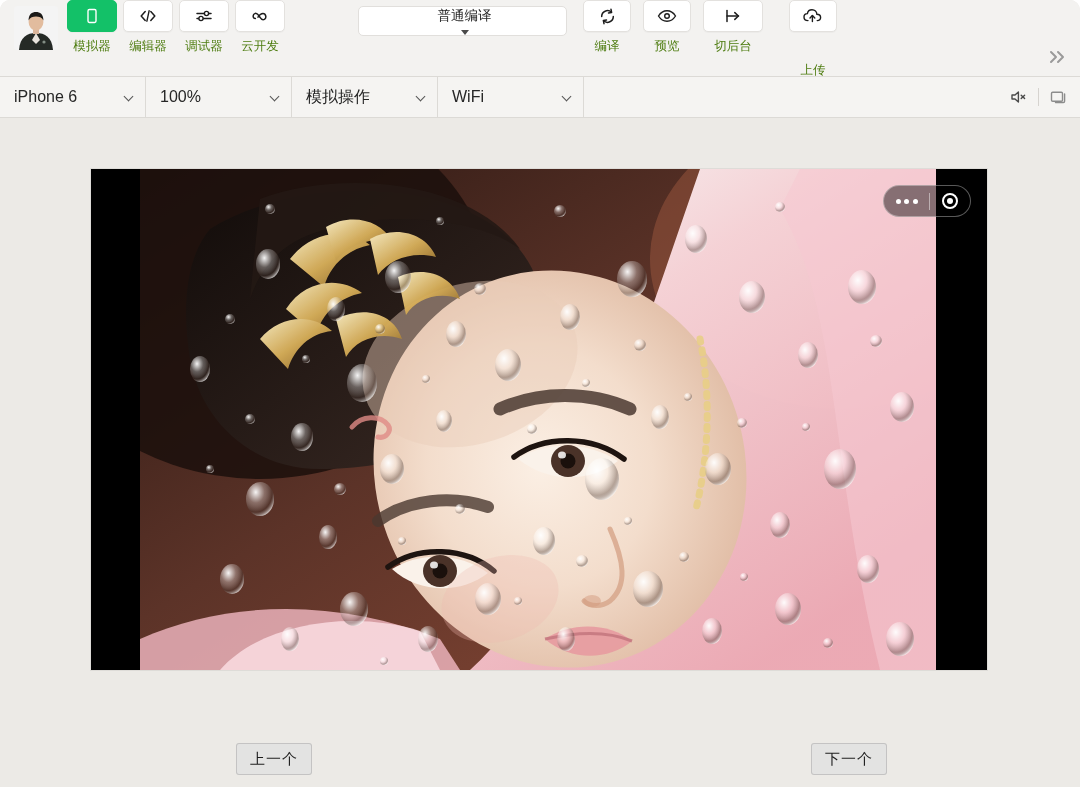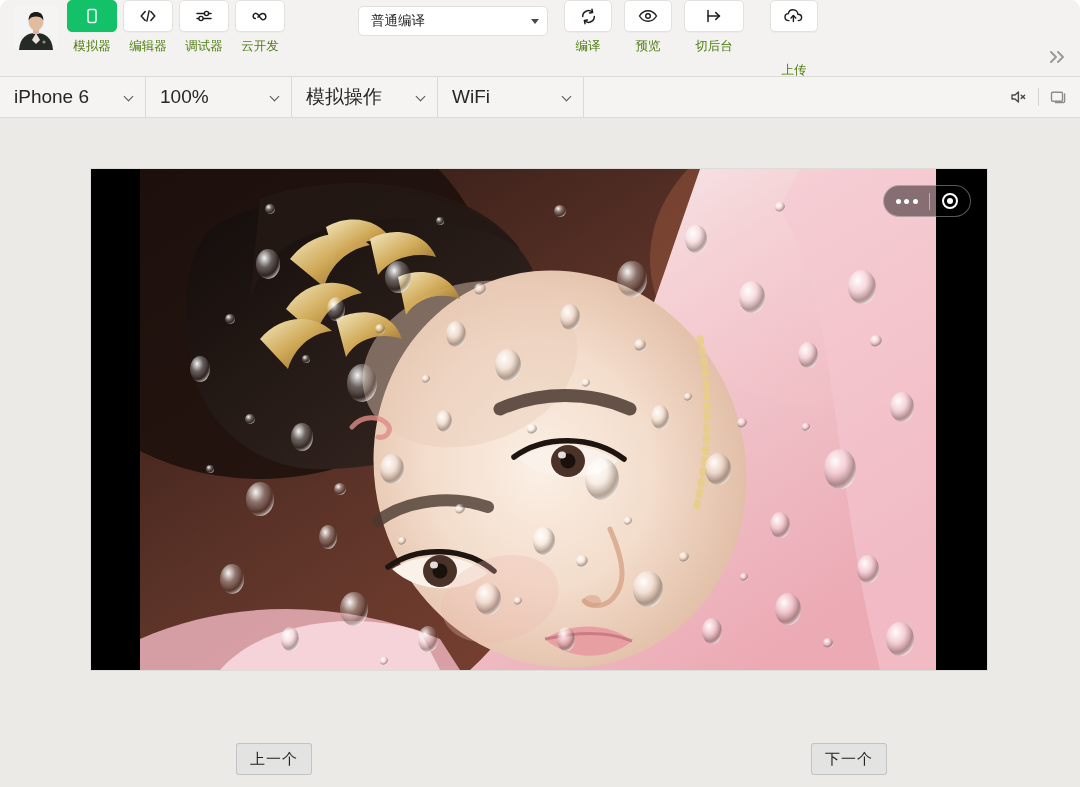--- a/index.html
+++ b/index.html
@@ -111,30 +111,31 @@
     font-size: 12.5px;
     color: #4d7c0f;
     white-space: nowrap;
   }
   .tool .chip svg { display: block; }
 
   
   #compile-select {
     margin-left: 66px;
     margin-top: 6px;
-    width: 190px;
+    width: 209px;
     height: 30px;
     background: #FFFFFF;
     border: 1px solid #E1DFDC;
     border-radius: 5px;
     display: flex;
     align-items: center;
     padding: 0 8px 0 12px;
     box-sizing: border-box;
     position: relative;
+    flex-direction: column;
   }
   #compile-select .sel-text {
     font-size: 13.5px;
     color: #272727;
     flex: 1;
   }
   .caret-sm {
     width: 0; height: 0;
     border-left: 4px solid transparent;
     border-right: 4px solid transparent;
@@ -171,21 +172,21 @@
   .sub-select {
     width: 146px;
     border-right: 1px solid #DCDAD6;
     display: flex;
     align-items: center;
     padding: 0 10px 0 14px;
     box-sizing: border-box;
   }
   .sub-select .sub-text {
     flex: 1;
-    font-size: 19px;
+    font-size: 16px;
     color: #262626;
     white-space: nowrap;
   }
   .chev {
     width: 11px; height: 11px;
     position: relative;
     flex: none;
   }
   .chev::after {
     content: "";

